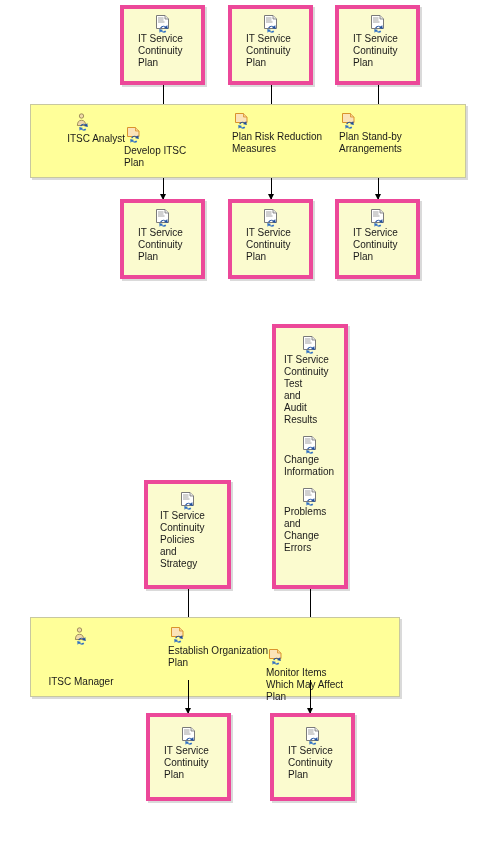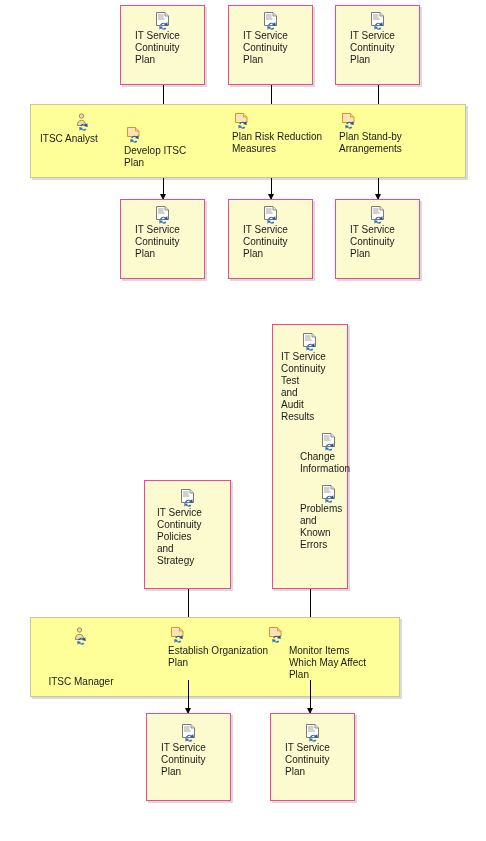--- a/index.html
+++ b/index.html
@@ -24,26 +24,26 @@
     background: #ffff99;
     border: 1px solid #c8c8a0;
     box-shadow: 2px 2px 0 rgba(150,150,150,0.35);
     box-sizing: border-box;
   }
 
   
   .wpbox {
     position: absolute;
     background: #fbfbcf;
-    border: 1px solid #ec4899;
+    border: 4px solid #ec4899;
     box-shadow: 2px 2px 0 rgba(150,150,150,0.35);
     box-sizing: border-box;
     display: flex;
     flex-direction: column;
-    align-items: flex-start;
+    align-items: flex-end;
     padding-top: 6px;
   }
 
   
   .entry {
     display: flex;
     flex-direction: column;
     align-items: center;
     width: 100%;
   }
@@ -186,21 +186,21 @@
     <div class="icon-wrap" style="justify-content:center;">
       <span>
         <svg class="icon" viewBox="0 0 20 18" xmlns="http://www.w3.org/2000/svg">
           <circle cx="8.5" cy="3" r="2.2" fill="#f0d9a8" stroke="#8a7a4a" stroke-width="0.8"></circle>
           <path d="M4.4 12.5 q0 -5.2 4.1 -5.2 q4.1 0 4.1 5.2 z" fill="#f0d9a8" stroke="#8a7a4a" stroke-width="0.8"></path>
           <path d="M7 13 q2.5 -3.5 6 -1.5 l1.2 -1.6 0.6 4 -3.9 -0.9 1.3 -1.1 q-2.4 -1.1 -4 1.4 z" fill="#1f4f9e"></path>
           <path d="M13.2 17 q-2.6 1.6 -5.3 -0.4 l-1.4 1.2 -0.2 -3.9 3.8 1.2 -1.4 0.9 q1.8 1 3.7 -0.4 z" fill="#2e6fc4"></path>
         </svg>
       </span>
     </div>
-    <span class="lane-label" style="width:100%; text-align:left;">ITSC Analyst</span>
+    <span class="lane-label" style="width:100%; text-align:right;">ITSC Analyst</span>
   </div>
 
   <div class="laneitem" style="left:124px; top:125px; width:96px;">
     <div class="icon-wrap">
       <span>
         <svg class="icon" viewBox="0 0 20 18" xmlns="http://www.w3.org/2000/svg">
           <path d="M3.5 2.5 H11.5 L15 6 V11.5 H3.5 Z" fill="#fbe3b8" stroke="#d9932c" stroke-width="1"></path>
           <path d="M11.5 2.5 V6 H15" fill="#f5cf90" stroke="#d9932c" stroke-width="0.8"></path>
           <path d="M7 13 q2.5 -3.5 6 -1.5 l1.2 -1.6 0.6 4 -3.9 -0.9 1.3 -1.1 q-2.4 -1.1 -4 1.4 z" fill="#1f4f9e"></path>
           <path d="M13.2 17 q-2.6 1.6 -5.3 -0.4 l-1.4 1.2 -0.2 -3.9 3.8 1.2 -1.4 0.9 q1.8 1 3.7 -0.4 z" fill="#2e6fc4"></path>
@@ -361,21 +361,21 @@
             <line x1="5" y1="3" x2="10.5" y2="3"></line>
               <line x1="5" y1="5" x2="10.5" y2="5"></line>
               <line x1="5" y1="7" x2="11.5" y2="7"></line>
           </g>
           <path d="M7 13 q2.5 -3.5 6 -1.5 l1.2 -1.6 0.6 4 -3.9 -0.9 1.3 -1.1 q-2.4 -1.1 -4 1.4 z" fill="#1f4f9e"></path>
           <path d="M13.2 17 q-2.6 1.6 -5.3 -0.4 l-1.4 1.2 -0.2 -3.9 3.8 1.2 -1.4 0.9 q1.8 1 3.7 -0.4 z" fill="#2e6fc4"></path>
         </svg>
       </span>
       <span class="entry-label">Problems
 and
-Known
+Change
 Errors</span>
     </div>
   </div>
 
   <div class="wpbox" style="left:144px; top:480px; width:87px; height:109px; padding-top:8px;">
     <div class="entry">
       <span>
         <svg class="icon icon-center" viewBox="0 0 20 18" xmlns="http://www.w3.org/2000/svg">
           <path d="M3.5 0.5 H12 L15.5 4 V13.5 H3.5 Z" fill="#ffffff" stroke="#7a7a7a" stroke-width="1"></path>
           <path d="M12 0.5 V4 H15.5" fill="#e6e6e6" stroke="#7a7a7a" stroke-width="0.8"></path>
@@ -425,21 +425,21 @@
           <path d="M11.5 2.5 V6 H15" fill="#f5cf90" stroke="#d9932c" stroke-width="0.8"></path>
           <path d="M7 13 q2.5 -3.5 6 -1.5 l1.2 -1.6 0.6 4 -3.9 -0.9 1.3 -1.1 q-2.4 -1.1 -4 1.4 z" fill="#1f4f9e"></path>
           <path d="M13.2 17 q-2.6 1.6 -5.3 -0.4 l-1.4 1.2 -0.2 -3.9 3.8 1.2 -1.4 0.9 q1.8 1 3.7 -0.4 z" fill="#2e6fc4"></path>
         </svg>
       </span>
     </div>
     <span class="lane-label">Establish Organization
 Plan</span>
   </div>
 
-  <div class="laneitem" style="left:266px; top:625px; width:100px;align-items:flex-end;">
+  <div class="laneitem" style="left:266px; top:647px; width:100px;">
     <div class="icon-wrap">
       <span>
         <svg class="icon" viewBox="0 0 20 18" xmlns="http://www.w3.org/2000/svg">
           <path d="M3.5 2.5 H11.5 L15 6 V11.5 H3.5 Z" fill="#fbe3b8" stroke="#d9932c" stroke-width="1"></path>
           <path d="M11.5 2.5 V6 H15" fill="#f5cf90" stroke="#d9932c" stroke-width="0.8"></path>
           <path d="M7 13 q2.5 -3.5 6 -1.5 l1.2 -1.6 0.6 4 -3.9 -0.9 1.3 -1.1 q-2.4 -1.1 -4 1.4 z" fill="#1f4f9e"></path>
           <path d="M13.2 17 q-2.6 1.6 -5.3 -0.4 l-1.4 1.2 -0.2 -3.9 3.8 1.2 -1.4 0.9 q1.8 1 3.7 -0.4 z" fill="#2e6fc4"></path>
         </svg>
       </span>
     </div>

